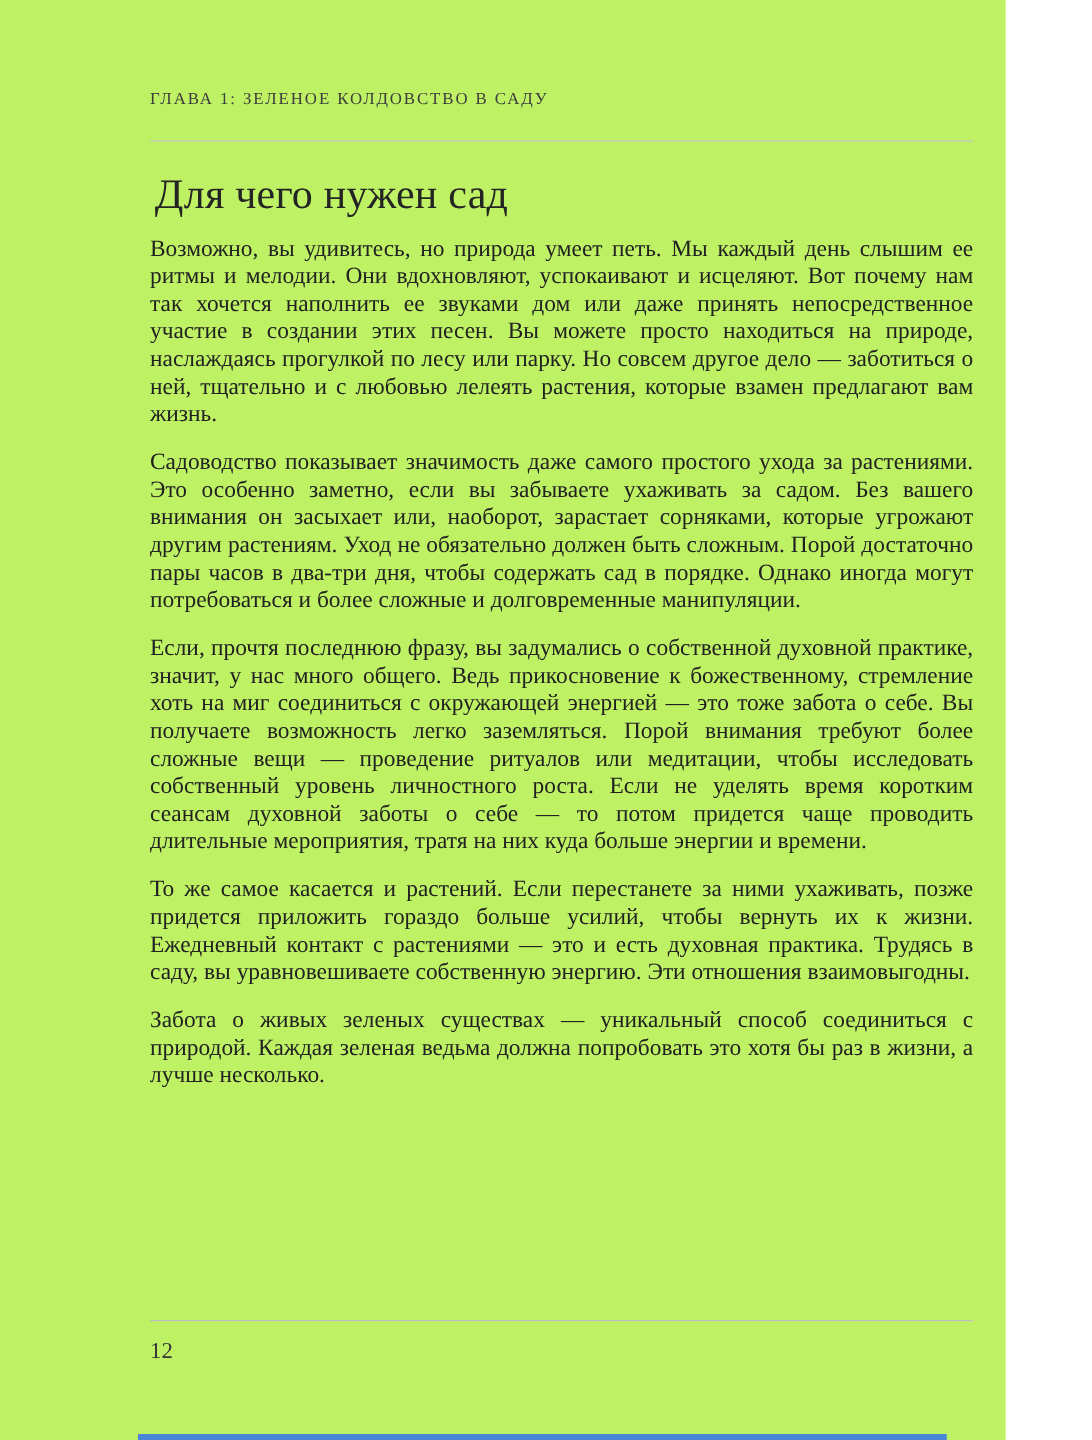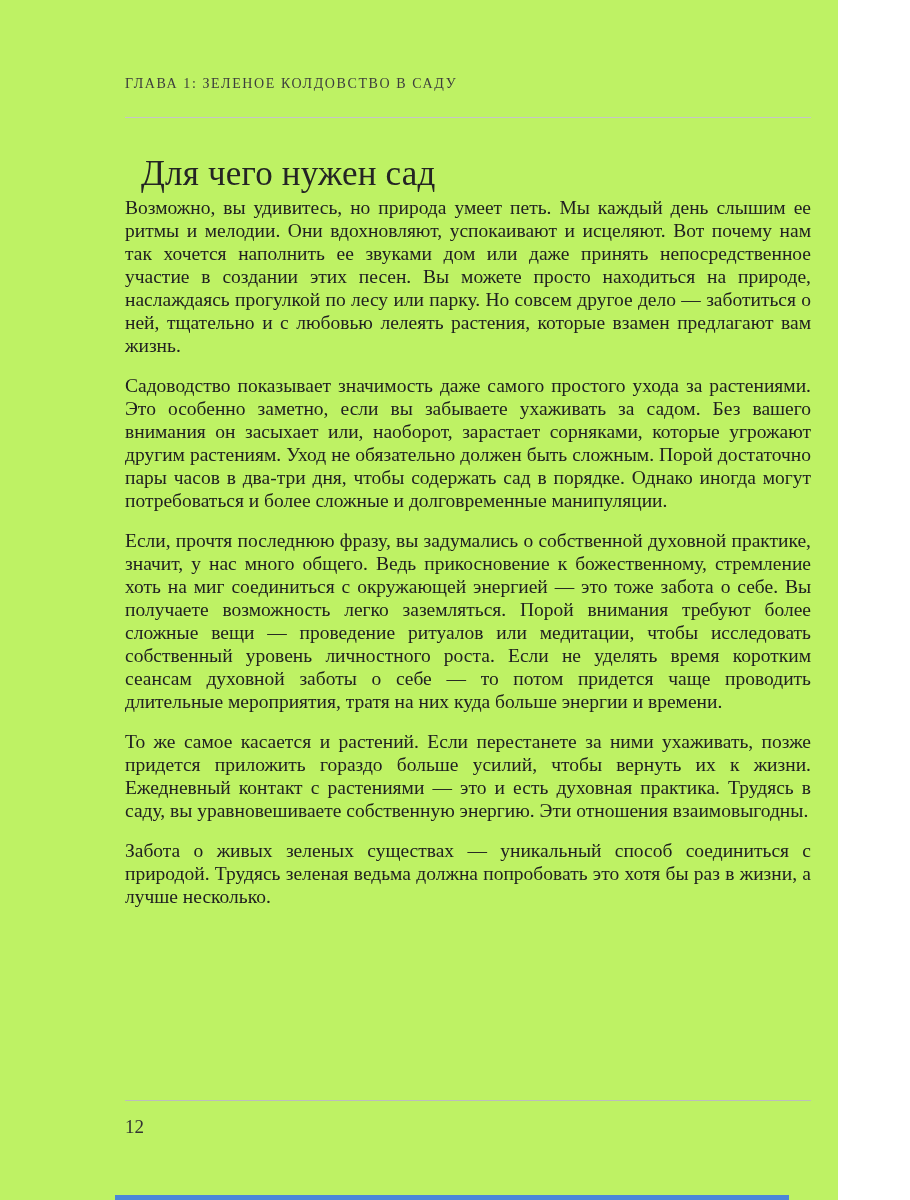--- a/index.html
+++ b/index.html
@@ -40,21 +40,21 @@
     width: 100%;
     height: 0;
     border: none;
     border-top: 1px solid #c6c6c6;
     margin: 0;
   }
   .page-title {
     position: absolute;
     top: 138px;
     left: 0;
-    margin: 16px;
+    margin: 4px;
     font-size: 35px;
     font-weight: normal;
     color: #242424;
     letter-spacing: 0.2px;
     white-space: nowrap;
   }
   .body-text {
     position: absolute;
     top: 196px;
     left: 0;
@@ -104,21 +104,21 @@
 
     <hr class="head-rule">
 
     <h1 class="page-title">Для чего нужен сад</h1>
 
     <div class="body-text">
       <p>Возможно, вы удивитесь, но природа умеет петь. Мы каждый день слышим ее ритмы и мелодии. Они вдохновляют, успокаивают и исцеляют. Вот почему нам так хочется наполнить ее звуками дом или даже принять непосредственное участие в создании этих песен. Вы можете просто находиться на природе, наслаждаясь прогулкой по лесу или парку. Но совсем другое дело — заботиться о ней, тщательно и с любовью лелеять растения, которые взамен предлагают вам жизнь.</p>
       <p>Садоводство показывает значимость даже самого простого ухода за растениями. Это особенно заметно, если вы забываете ухаживать за садом. Без вашего внимания он засыхает или, наоборот, зарастает сорняками, которые угрожают другим растениям. Уход не обязательно должен быть сложным. Порой достаточно пары часов в два-три дня, чтобы содержать сад в порядке. Однако иногда могут потребоваться и более сложные и долговременные манипуляции.</p>
       <p>Если, прочтя последнюю фразу, вы задумались о собственной духовной практике, значит, у нас много общего. Ведь прикосновение к божественному, стремление хоть на миг соединиться с окружающей энергией — это тоже забота о себе. Вы получаете возможность легко заземляться. Порой внимания требуют более сложные вещи — проведение ритуалов или медитации, чтобы исследовать собственный уровень личностного роста. Если не уделять время коротким сеансам духовной заботы о себе — то потом придется чаще проводить длительные мероприятия, тратя на них куда больше энергии и времени.</p>
       <p>То же самое касается и растений. Если перестанете за ними ухаживать, позже придется приложить гораздо больше усилий, чтобы вернуть их к жизни. Ежедневный контакт с растениями — это и есть духовная практика. Трудясь в саду, вы уравновешиваете собственную энергию. Эти отношения взаимовыгодны.</p>
-      <p>Забота о живых зеленых существах — уникальный способ соединиться с природой. Трудясь зеленая ведьма должна попробовать это хотя бы раз в жизни, а лучше несколько.</p>
+      <p>Забота о живых зеленых существах — уникальный способ соединиться с природой. Каждая зеленая ведьма должна попробовать это хотя бы раз в жизни, а лучше несколько.</p>
     </div>
 
   </div>
 
   <hr class="foot-rule">
 
   <div class="page-number">12</div>
 
   <div class="bottom-accent"></div>
 </div>

